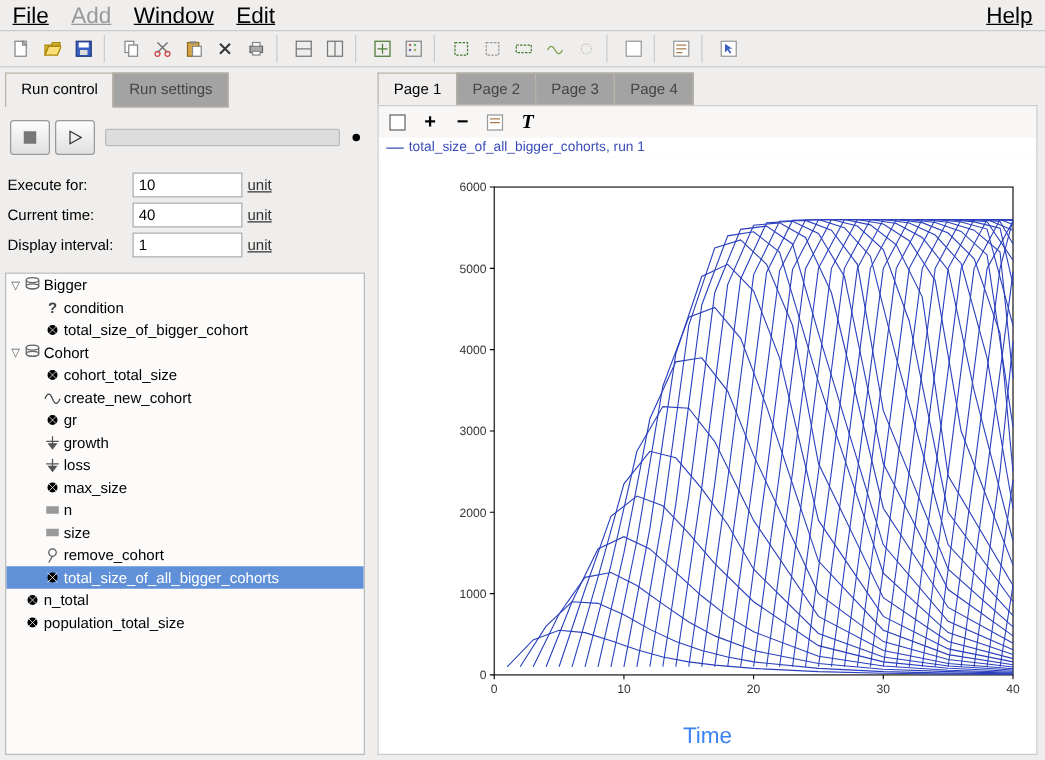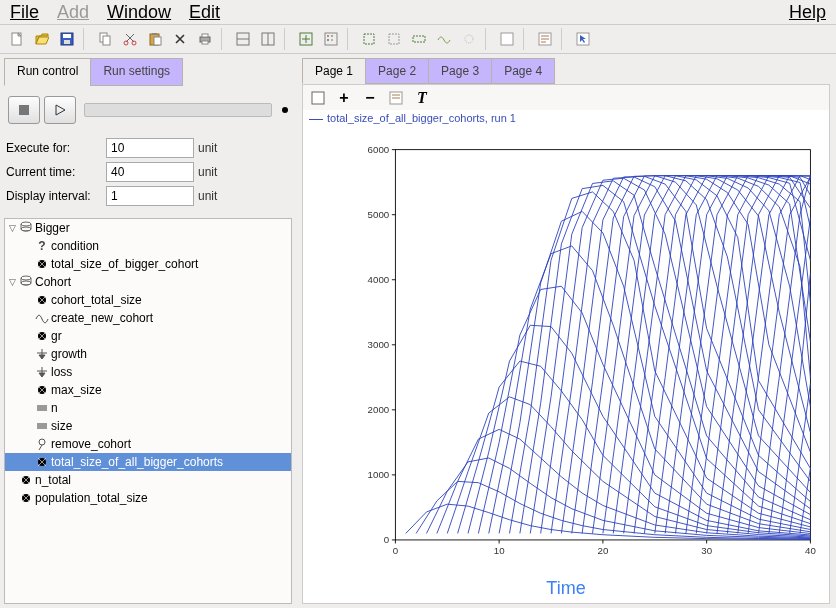--- a/index.html
+++ b/index.html
@@ -8,31 +8,31 @@
   .menubar-item { font-size: 18px; padding: 2px 2px; cursor: pointer; }
   .menubar-item.disabled { color: #999; }
   .menubar-item .ul { text-decoration: underline; }
   .menubar .spacer { flex: 1; }
   .toolbar { display: flex; align-items: center; height: 30px; padding: 2px 6px; gap: 3px; border-top: 1px solid #ccc; border-bottom: 1px solid #ccc; background: #f0eeec; }
   .tool-btn { width: 22px; height: 22px; display: flex; align-items: center; justify-content: center; border: 1px solid transparent; cursor: pointer; }
   .tool-sep { width: 6px; height: 22px; border-left: 1px solid #ccc; margin: 0 2px; }
   .main { flex: 1; display: flex; overflow: hidden; }
   .left { width: 296px; display: flex; flex-direction: column; padding: 4px; gap: 2px; }
   .left-tabs { display: flex; height: 28px; }
-  .tab { padding: 5px 12px; border: 1px solid #b8b2a8; background: #c4b5fd; cursor: pointer; margin-right: -1px; color: #444; }
+  .tab { padding: 5px 12px; border: 1px solid #b8b2a8; background: #a3a3a3; cursor: pointer; margin-right: -1px; color: #444; }
   .tab.active { background: #f0eeec; border-bottom: 1px solid #f0eeec; color: #000; }
   .run-buttons { display: flex; align-items: center; gap: 4px; padding: 8px 4px; }
   .run-btn { width: 32px; height: 28px; border: 1px solid #999; background: linear-gradient(#fdfdfd,#e0e0e0); display: flex; align-items: center; justify-content: center; cursor: pointer; border-radius: 3px; }
   .slider-bg { flex: 1; height: 14px; background: #ddd; border: 1px solid #bbb; border-radius: 2px; margin-left: 4px; }
   .dot { width: 6px; height: 6px; border-radius: 50%; background: #000; margin-left: 6px; }
   .fields { padding: 2px 2px; }
   .field-row { display: flex; align-items: center; height: 24px; }
   .field-row label { width: 100px; }
   .field-row input { width: 88px; height: 20px; border: 1px solid #aaa; padding: 0 4px; font-size: 12px; background: #fff; }
-  .field-row .unit { margin-left: 4px; color: #333; }
+  .field-row .unit { margin-left: 4px; color: #333; text-decoration: underline; }
   .tree { flex: 1; border: 1px solid #bbb; background: #fcfbfa; overflow: auto; margin-top: 6px; }
   .tree-item { display: flex; align-items: center; height: 18px; padding: 0 2px; white-space: nowrap; cursor: pointer; }
   .tree-item.selected { background: #6090d8; color: #fff; }
   .ti-ind { display: inline-block; }
   .ti-twisty { width: 11px; height: 11px; display: inline-flex; align-items: center; justify-content: center; margin-right: 1px; font-size: 9px; color: #555; }
   .ti-icon { width: 14px; height: 14px; display: inline-flex; align-items: center; justify-content: center; margin-right: 2px; }
   .right { flex: 1; display: flex; flex-direction: column; padding: 4px 6px; }
   .page-tabs { display: flex; height: 26px; }
   .page-toolbar { display: flex; align-items: center; height: 26px; gap: 4px; border: 1px solid #ccc; border-bottom: none; background: #f8f7f5; padding: 2px 4px; }
   .page-tb-btn { width: 22px; height: 22px; display: flex; align-items: center; justify-content: center; cursor: pointer; font-size: 16px; font-weight: bold; }

